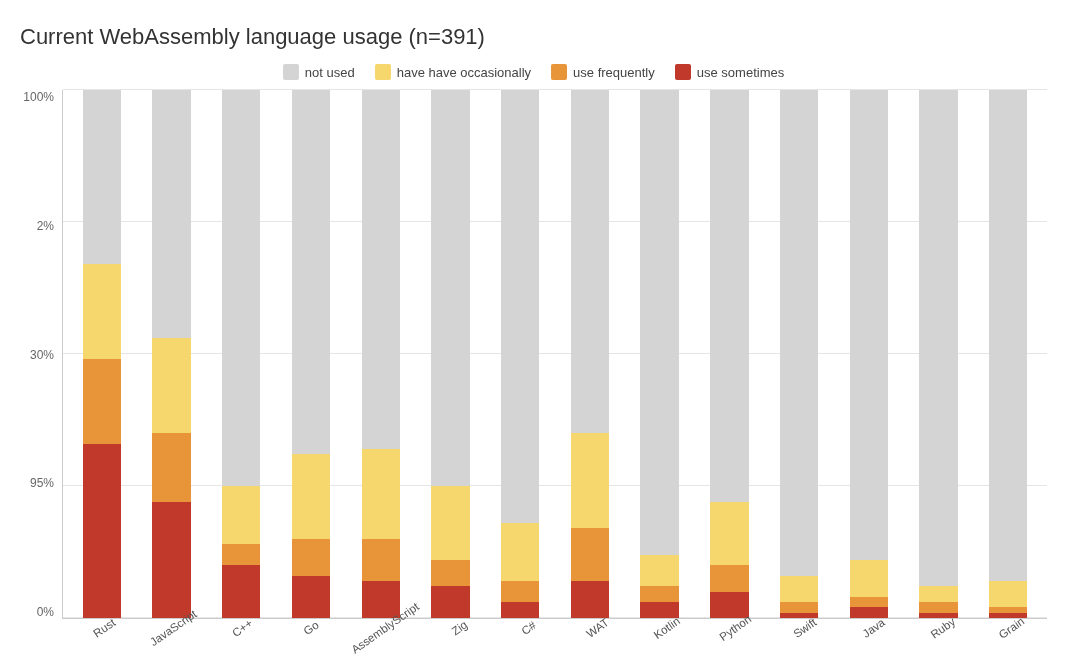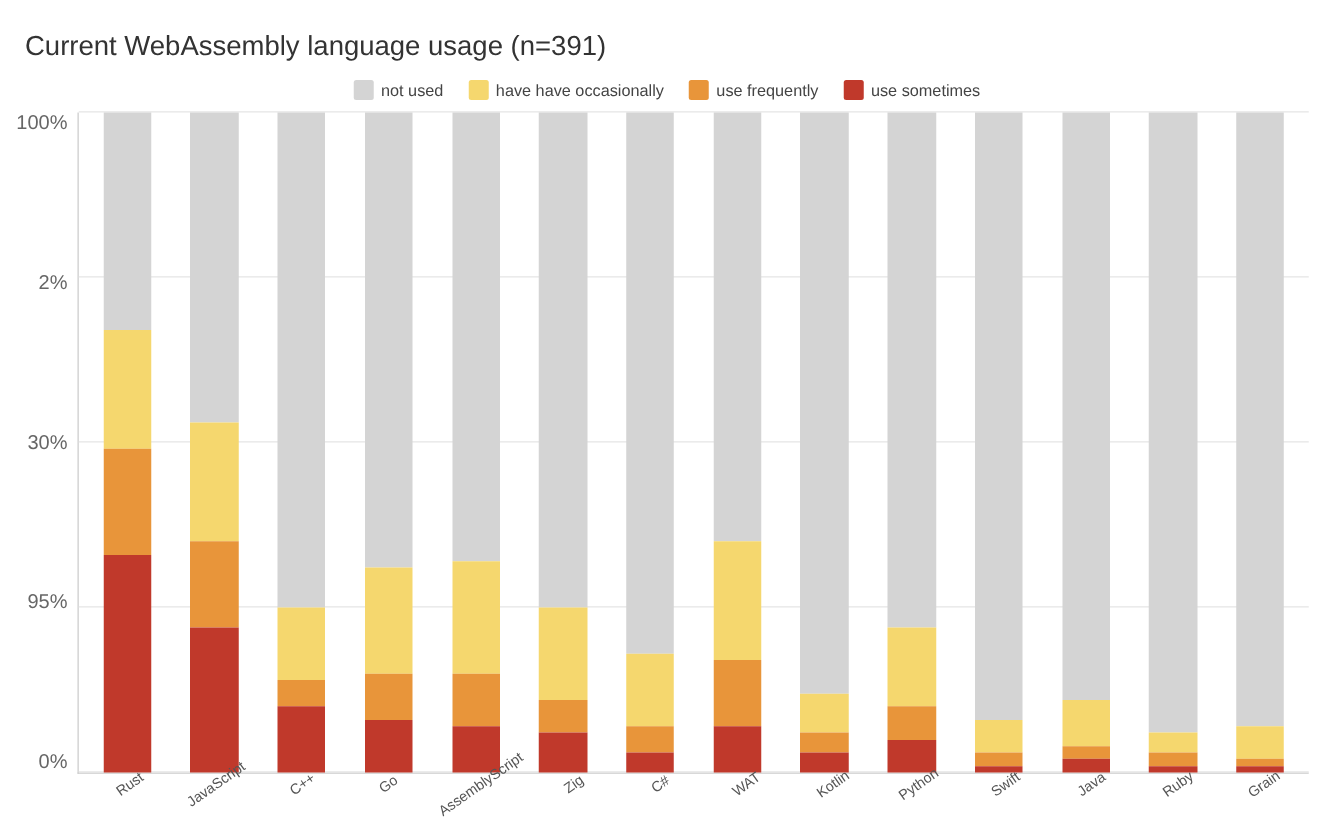--- a/index.html
+++ b/index.html
@@ -49,21 +49,21 @@
       display: flex;
       flex-direction: column-reverse;
       justify-content: space-between;
       align-items: flex-end;
       padding-right: 8px;
       padding-bottom: 30px;
       width: 42px;
       flex-shrink: 0;
     }
     .y-label {
-      font-size: 16px;
+      font-size: 12px;
       color: #666;
     }
     .bars-and-x {
       display: flex;
       flex-direction: column;
       flex: 1;
     }
     .bars-container {
       display: flex;
       flex-direction: row;

